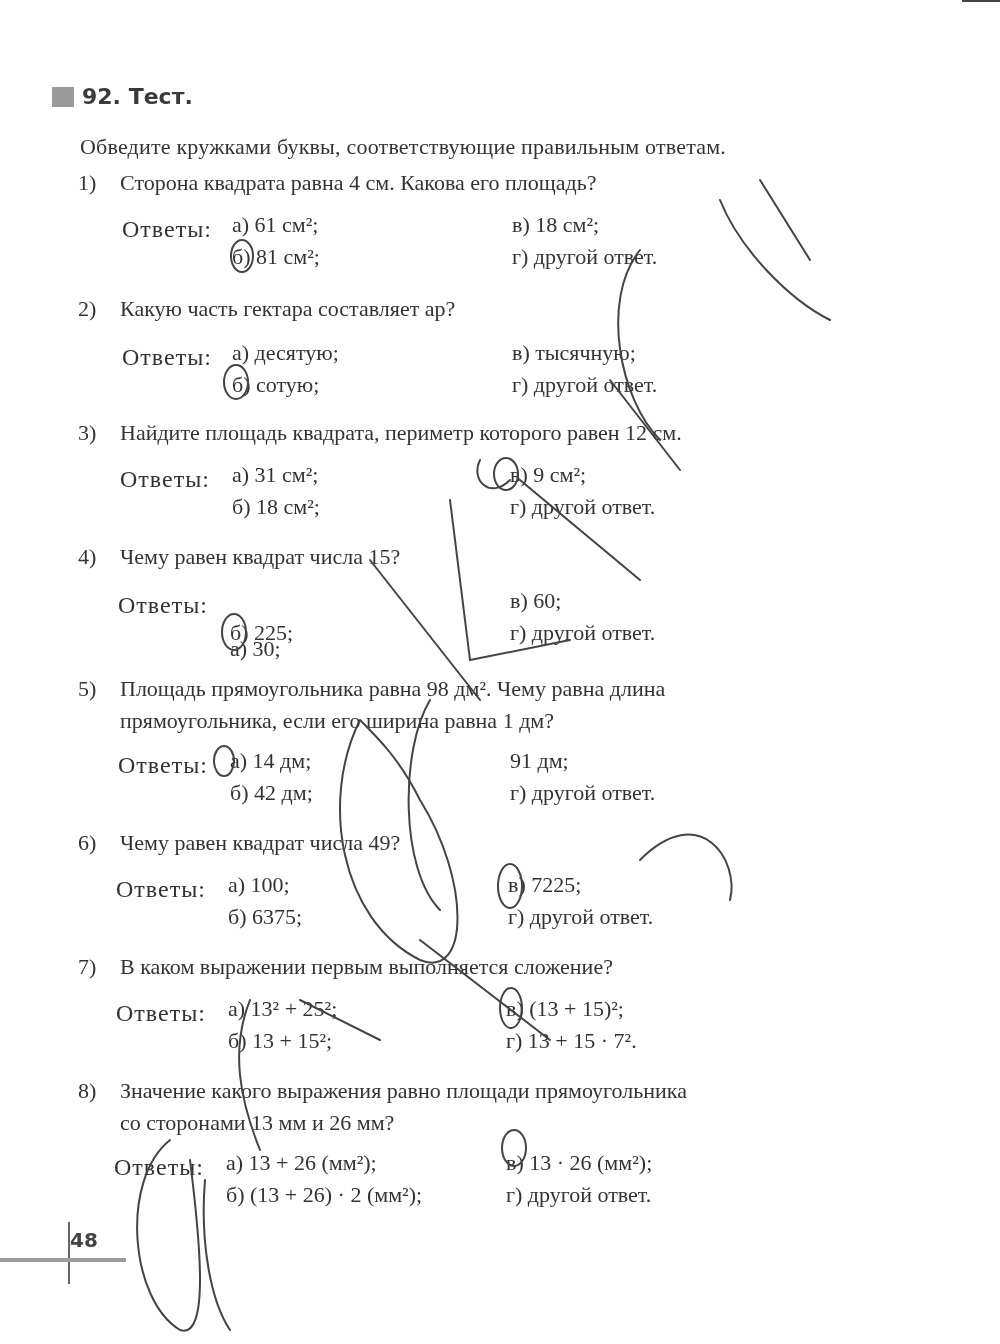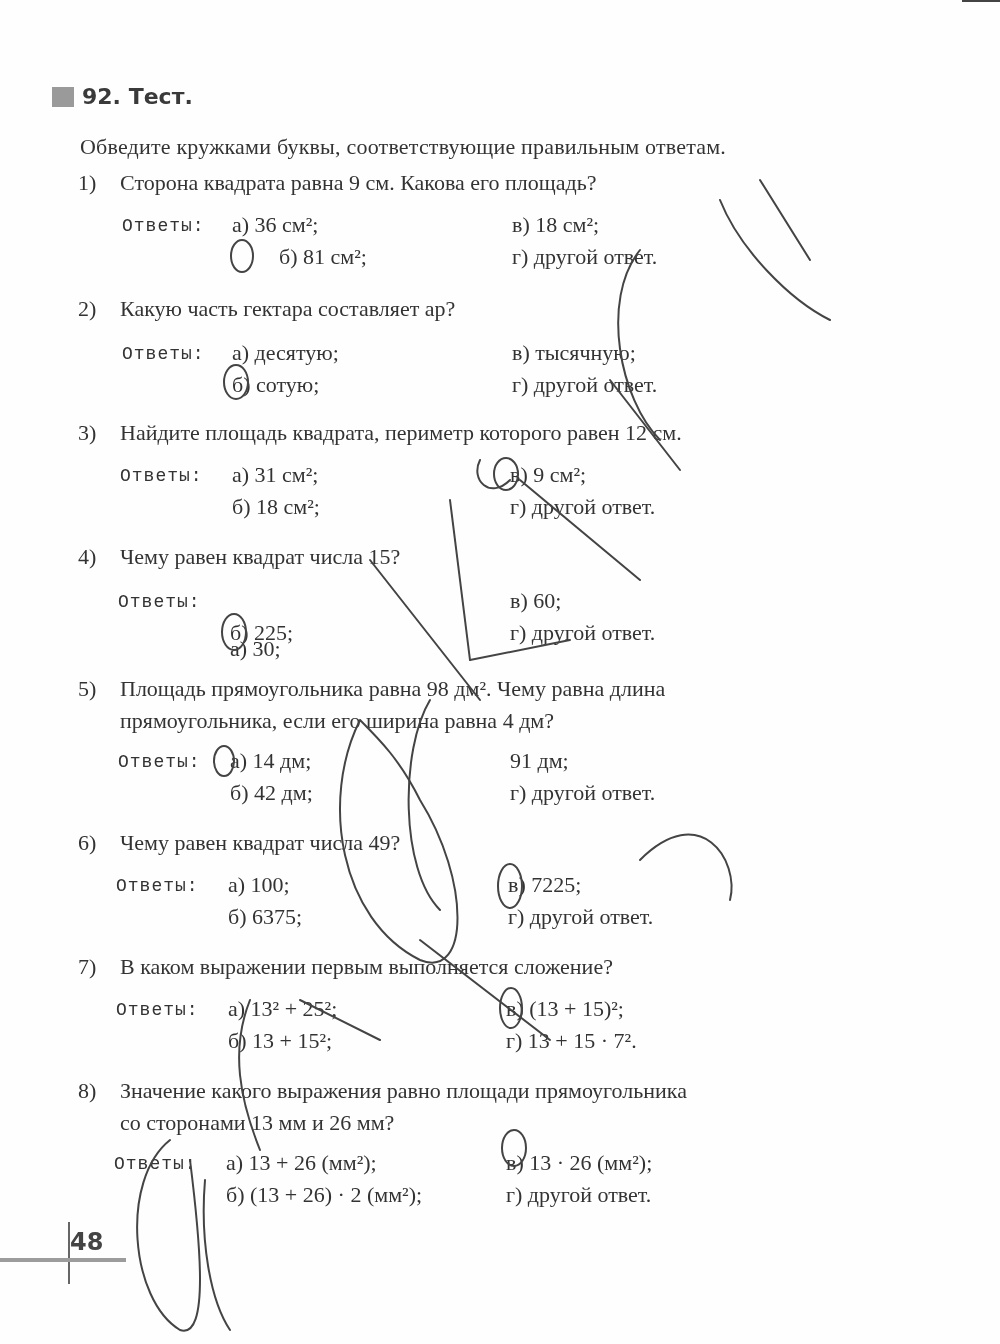--- a/index.html
+++ b/index.html
@@ -4,46 +4,46 @@
 <style>
   html,body{margin:0;padding:0;background:#fefefe;}
   body{width:1000px;height:1344px;position:relative;overflow:hidden;font-family:"Liberation Serif","DejaVu Serif",serif;color:#333;}
   .abs{position:absolute;}
   .title{left:52px;top:84px;font-family:"DejaVu Sans",sans-serif;font-weight:bold;font-size:22px;color:#3a3a3a;display:flex;align-items:center;}
   .title .sq{width:22px;height:20px;background:#9a9a9a;margin-right:8px;}
   .instr{left:80px;top:134px;font-size:22px;letter-spacing:0.2px;text-align:right;}
   .q{font-size:22px;}
   .qnum{position:absolute;width:40px;}
   .qtext{position:absolute;white-space:nowrap;}
-  .ans-label{font-family:Liberation Mono, monospace;font-size:18px;letter-spacing:1px;}
+  .ans-label{font-family:Liberation Serif, serif;font-size:24px;letter-spacing:1px;}
   .opt{position:absolute;font-size:22px;white-space:nowrap;}
-  .pageno{left:70px;top:1228px;font-family:"DejaVu Sans",sans-serif;font-weight:bold;font-size:24px;color:#444;}
+  .pageno{left:70px;top:1228px;font-family:"DejaVu Sans",sans-serif;font-weight:bold;font-size:20px;color:#444;}
   .hline{left:0;top:1258px;width:126px;height:4px;background:#9c9c9c;}
   .vline{left:68px;top:1222px;width:2px;height:62px;background:#666;}
   .topright{right:0;top:0;width:38px;height:2px;background:#444;}
   svg.scrib{position:absolute;left:0;top:0;pointer-events:none;}
 </style>
 </head>
 <body>
 
 <div class="abs topright"></div>
 
 <div class="abs title">
   <span class="sq"></span>
   <span>92.</span>&nbsp;<span>Тест.</span>
 </div>
 
 <div class="abs instr">Обведите кружками буквы, соответствующие правильным ответам.</div>
 
 <div id="qs">
     <div class="abs q qnum" style="left: 78px; top: 170px;">1)</div>
-    <div class="abs q qtext" style="left: 120px; top: 170px;">Сторона квадрата равна 9 см. Какова его площадь?</div>
+    <div class="abs q qtext" style="left: 120px; top: 170px;">Сторона квадрата равна 4 см. Какова его площадь?</div>
     <div class="abs ans-label" style="left: 122px; top: 216px;">Ответы:</div>
-    <div class="abs opt" style="left: 232px; top: 212px;">а) 36 см²;</div>
-    <div class="abs opt" style="left: 232px; top: 244px; padding-left: 47px;">б) 81 см²;</div>
+    <div class="abs opt" style="left: 232px; top: 212px;">а) 61 см²;</div>
+    <div class="abs opt" style="left: 232px; top: 244px;">б) 81 см²;</div>
     <div class="abs opt" style="left: 512px; top: 212px;">в) 18 см²;</div>
     <div class="abs opt" style="left: 512px; top: 244px;">г) другой ответ.</div>
     <div class="abs q qnum" style="left: 78px; top: 296px;">2)</div>
     <div class="abs q qtext" style="left: 120px; top: 296px;">Какую часть гектара составляет ар?</div>
     <div class="abs ans-label" style="left: 122px; top: 344px;">Ответы:</div>
     <div class="abs opt" style="left: 232px; top: 340px;">а) десятую;</div>
     <div class="abs opt" style="left: 232px; top: 372px;">б) сотую;</div>
     <div class="abs opt" style="left: 512px; top: 340px;">в) тысячную;</div>
     <div class="abs opt" style="left: 512px; top: 372px;">г) другой ответ.</div>
     <div class="abs q qnum" style="left: 78px; top: 420px;">3)</div>
@@ -55,21 +55,21 @@
     <div class="abs opt" style="left: 510px; top: 494px;">г) другой ответ.</div>
     <div class="abs q qnum" style="left: 78px; top: 544px;">4)</div>
     <div class="abs q qtext" style="left: 120px; top: 544px;">Чему равен квадрат числа 15?</div>
     <div class="abs ans-label" style="left: 118px; top: 592px;">Ответы:</div>
     <div class="abs opt" style="left: 230px; top: 588px; margin-top: 48px;">а) 30;</div>
     <div class="abs opt" style="left: 230px; top: 620px;">б) 225;</div>
     <div class="abs opt" style="left: 510px; top: 588px;">в) 60;</div>
     <div class="abs opt" style="left: 510px; top: 620px;">г) другой ответ.</div>
     <div class="abs q qnum" style="left: 78px; top: 676px;">5)</div>
     <div class="abs q qtext" style="left: 120px; top: 676px;">Площадь прямоугольника равна 98 дм². Чему равна длина</div>
-    <div class="abs q qtext" style="left: 120px; top: 708px;">прямоугольника, если его ширина равна 4 дм?</div>
+    <div class="abs q qtext" style="left: 120px; top: 708px;">прямоугольника, если его ширина равна 1 дм?</div>
     <div class="abs ans-label" style="left: 118px; top: 752px;">Ответы:</div>
     <div class="abs opt" style="left: 230px; top: 748px;">а) 14 дм;</div>
     <div class="abs opt" style="left: 230px; top: 780px;">б) 42 дм;</div>
     <div class="abs opt" style="left: 510px; top: 748px;">91 дм;</div>
     <div class="abs opt" style="left: 510px; top: 780px;">г) другой ответ.</div>
     <div class="abs q qnum" style="left: 78px; top: 830px;">6)</div>
     <div class="abs q qtext" style="left: 120px; top: 830px;">Чему равен квадрат числа 49?</div>
     <div class="abs ans-label" style="left: 116px; top: 876px;">Ответы:</div>
     <div class="abs opt" style="left: 228px; top: 872px;">а) 100;</div>
     <div class="abs opt" style="left: 228px; top: 904px;">б) 6375;</div>

